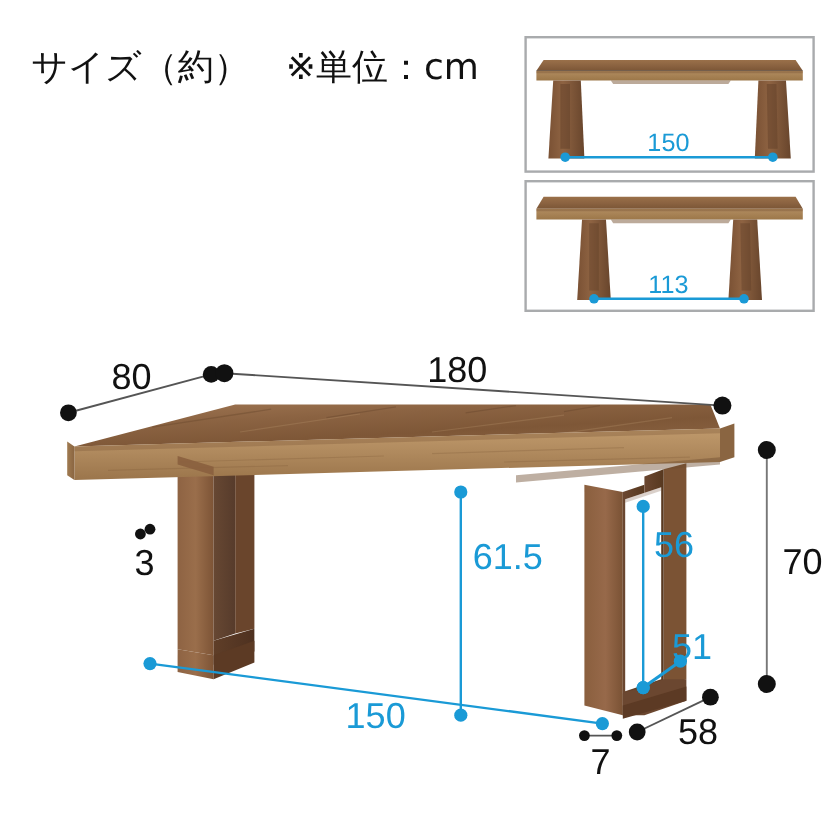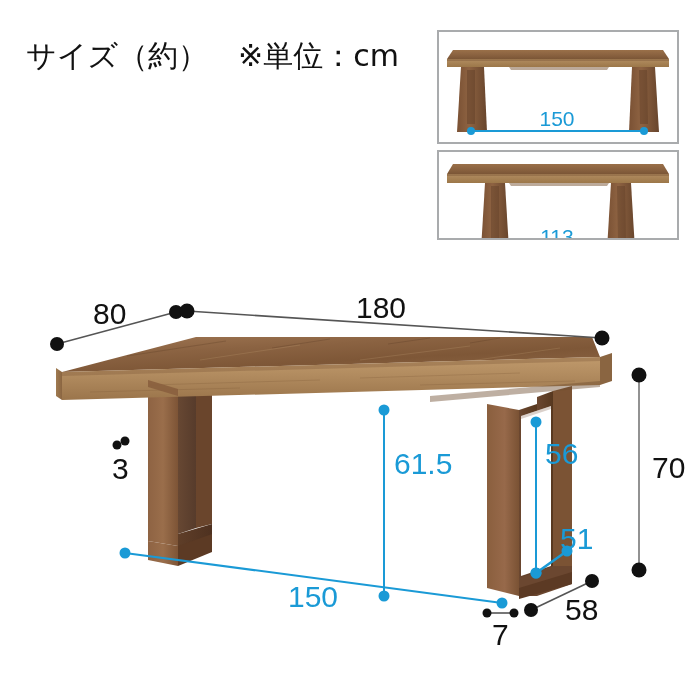--- a/index.html
+++ b/index.html
@@ -22,21 +22,21 @@
     font-weight:400;
   }
   .inset{
     position:absolute;
     border:2px solid #a9abad;
     background:#ffffff;
     box-sizing:border-box;
     overflow:hidden;
   }
   #inset-top{left:437px;top:30px;width:242px;height:114px;}
-  #inset-bottom{left:437px;top:150px;width:242px;height:90px;}
+  #inset-bottom{left:437px;top:150px;width:242px;height:110px;}
   svg{position:absolute;left:0;top:0;overflow:visible;}
   .dimtext-black{
     font-size:30px;fill:#111111;
     font-family:"Liberation Sans","DejaVu Sans",sans-serif;
   }
   .dimtext-blue{
     font-size:30px;fill:#1a9ad6;
     font-family:"Liberation Sans","DejaVu Sans",sans-serif;
   }
   .inset-dimtext{

